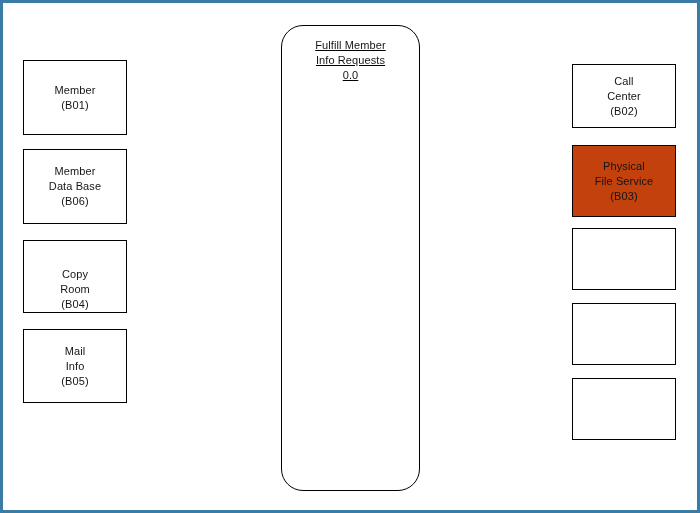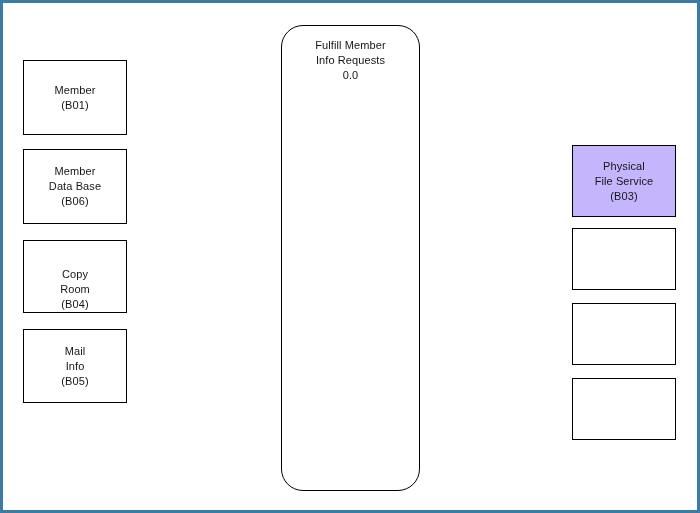--- a/index.html
+++ b/index.html
@@ -49,20 +49,21 @@
   
   #process-node {
     position: absolute;
     box-sizing: border-box;
     background: #ffffff;
     border: 1px solid #000000;
     border-radius: 22px;
     display: flex;
     align-items: flex-start;
     justify-content: center;
+    text-decoration: underline;
   }
   #process-node .process-label {
     margin-top: 12px;
     font-size: 11px;
     line-height: 15px;
     color: #151515;
     text-align: center;
     white-space: pre-line;
     letter-spacing: 0.1px;
   }
@@ -93,21 +94,26 @@
 Info
 (B05)</span>
   </div>
 
   <div id="process-node" style="left: 281px; top: 25px; width: 139px; height: 466px; border-color: rgb(0, 0, 0); background: rgb(255, 255, 255);">
     <span class="process-label" style="color: rgb(21, 21, 21);">Fulfill Member
 Info Requests
 0.0</span>
   </div>
 
-  <div class="ext-box" id="right-box-1" style="left: 572px; top: 145px; width: 104px; height: 72px; border-color: rgb(0, 0, 0); background: #c4b5fd;">
+  <div class="ext-box" id="right-box-0" style="left: 572px; top: 64px; width: 104px; height: 64px; border-color: rgb(0, 0, 0); background: rgb(255, 255, 255);">
+    <span class="box-label" style="color: rgb(21, 21, 21);">Call
+Center
+(B02)</span>
+  </div>
+  <div class="ext-box" id="right-box-1" style="left: 572px; top: 145px; width: 104px; height: 72px; border-color: rgb(0, 0, 0); background: #c2410c;">
     <span class="box-label" style="color: rgb(21, 21, 21);">Physical
 File Service
 (B03)</span>
   </div>
   <div class="ext-box" id="right-box-2" style="left: 572px; top: 228px; width: 104px; height: 62px; border-color: rgb(0, 0, 0); background: rgb(255, 255, 255);">
     <span class="box-label" style="color: rgb(21, 21, 21);"></span>
   </div>
   <div class="ext-box" id="right-box-3" style="left: 572px; top: 303px; width: 104px; height: 62px; border-color: rgb(0, 0, 0); background: rgb(255, 255, 255);">
     <span class="box-label" style="color: rgb(21, 21, 21);"></span>
   </div>

